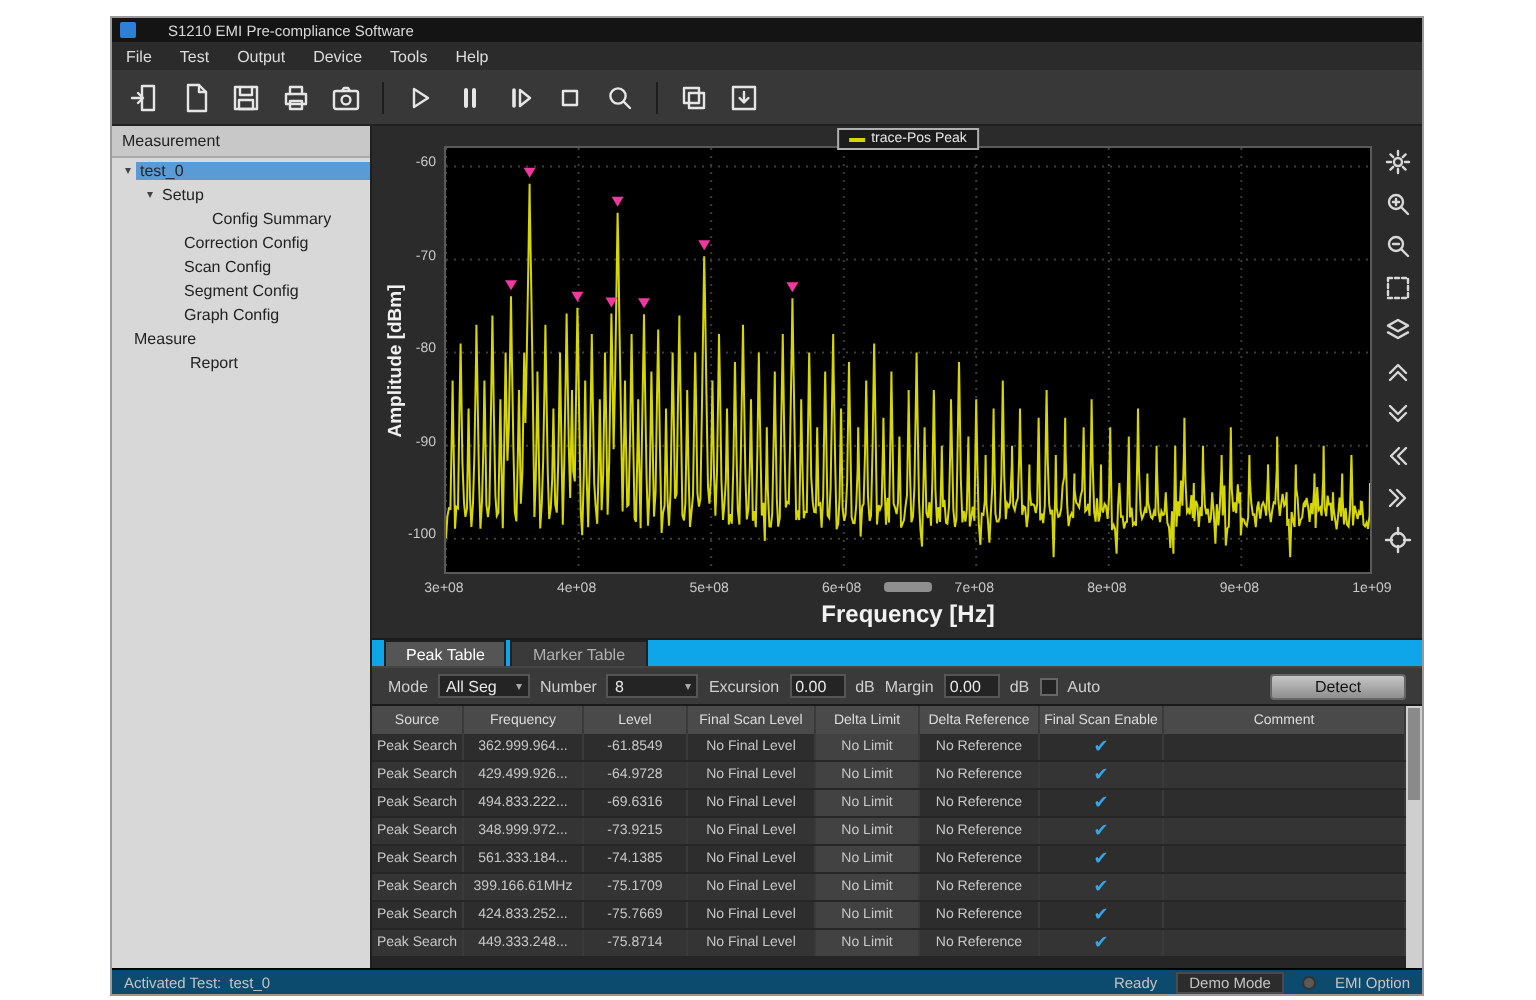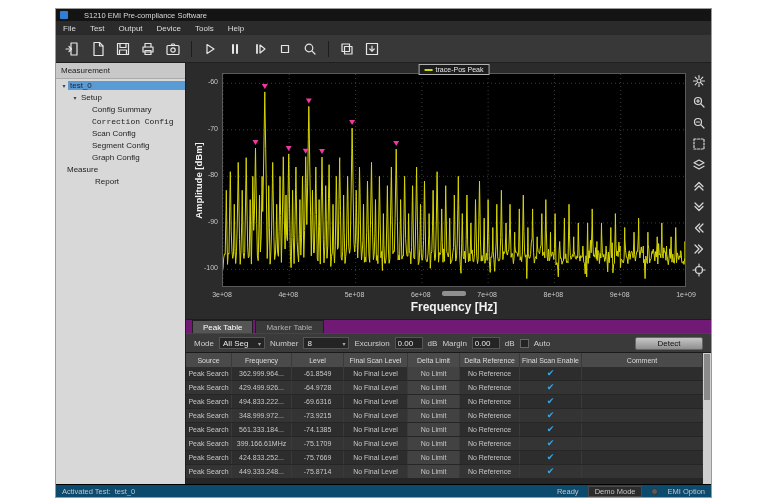--- a/index.html
+++ b/index.html
@@ -40,21 +40,21 @@
   .ytick { position:absolute; left:14px; width:18px; text-align:right; font-size:7px; color:#c8c8c8; }
   #plot-svg { position:absolute; left:36px; top:10px; background:#000; border:1px solid #5a5a5a; }
   .xtick { position:absolute; width:30px; text-align:center; font-size:7px; color:#c8c8c8; top:228px; }
   .xlabel { position:absolute; top:237px; left:36px; width:464px; text-align:center;
             font-weight:bold; font-size:12px; color:#f2f2f2; }
   .hscroll { position:absolute; top:228px; left:256px; width:24px; height:5px; background:#8f8f8f; border-radius:2px; }
   .chart-tools { position:absolute; right:2px; top:10px; width:20px; display:flex; flex-direction:column; gap:5px; align-items:center; }
   .ctbtn { width:16px; height:16px; display:flex; align-items:center; justify-content:center; }
 
   
-  .tabbar { height:14px; background:#701a75; border-top:1px solid #1c1c1c; display:flex; align-items:flex-end; padding-left:6px; gap:2px; flex:0 0 auto; }
+  .tabbar { height:14px; background:#0ea5e9; border-top:1px solid #1c1c1c; display:flex; align-items:flex-end; padding-left:6px; gap:2px; flex:0 0 auto; }
   .tab { font-size:8px; padding:2px 10px 1px; background:#3a3a3a; color:#b0b0b0; border:1px solid #1f1f1f; border-bottom:none; }
   .tab.active { background:#555555; color:#ffffff; }
   .controls { height:19px; background:#3a3a3a; border-top:1px solid #454545; display:flex; align-items:center; gap:5px; padding:0 8px; font-size:8px; color:#cfcfcf; flex:0 0 auto; }
   .select { background:#242424; border:1px solid #555; color:#e8e8e8; font-size:8px; height:12px; min-width:46px;
             padding:0 3px; display:flex; align-items:center; justify-content:space-between; gap:6px; }
   .select .arr { font-size:6px; color:#aaa; }
   .cinput { width:28px; height:12px; background:#242424; border:1px solid #555; color:#e8e8e8; font-size:8px; padding:0 2px;
             font-family:"Liberation Sans", sans-serif; }
   .checkbox { width:9px; height:9px; background:#242424; border:1px solid #666; }
   .detect { margin-left:auto; width:68px; height:13px; background:linear-gradient(#c6c6c6,#8f8f8f); border:1px solid #666;
@@ -184,25 +184,25 @@
       <div class="sidebar-title">Measurement</div>
       <div id="tree">
           <div class="tree-item" style="padding-left: 4px;">
             <span class="expander">▾</span>
             <span class="tree-label selected">test_0</span>
           </div>
           <div class="tree-item" style="padding-left: 15px;">
             <span class="expander">▾</span>
             <span class="tree-label">Setup</span>
           </div>
+          <div class="tree-item" style="padding-left: 40px;">
+            <span class="expander"></span>
+            <span class="tree-label">Config Summary</span>
+          </div>
           <div class="tree-item" style="padding-left: 26px;">
-            <span class="expander"></span>
-            <span class="tree-label">Config Summary</span>
-          </div>
-          <div class="tree-item" style="padding-left: 26px; font-family: Liberation Mono, monospace;">
             <span class="expander"></span>
             <span class="tree-label">Correction Config</span>
           </div>
           <div class="tree-item" style="padding-left: 26px;">
             <span class="expander"></span>
             <span class="tree-label">Scan Config</span>
           </div>
           <div class="tree-item" style="padding-left: 26px;">
             <span class="expander"></span>
             <span class="tree-label">Segment Config</span>

